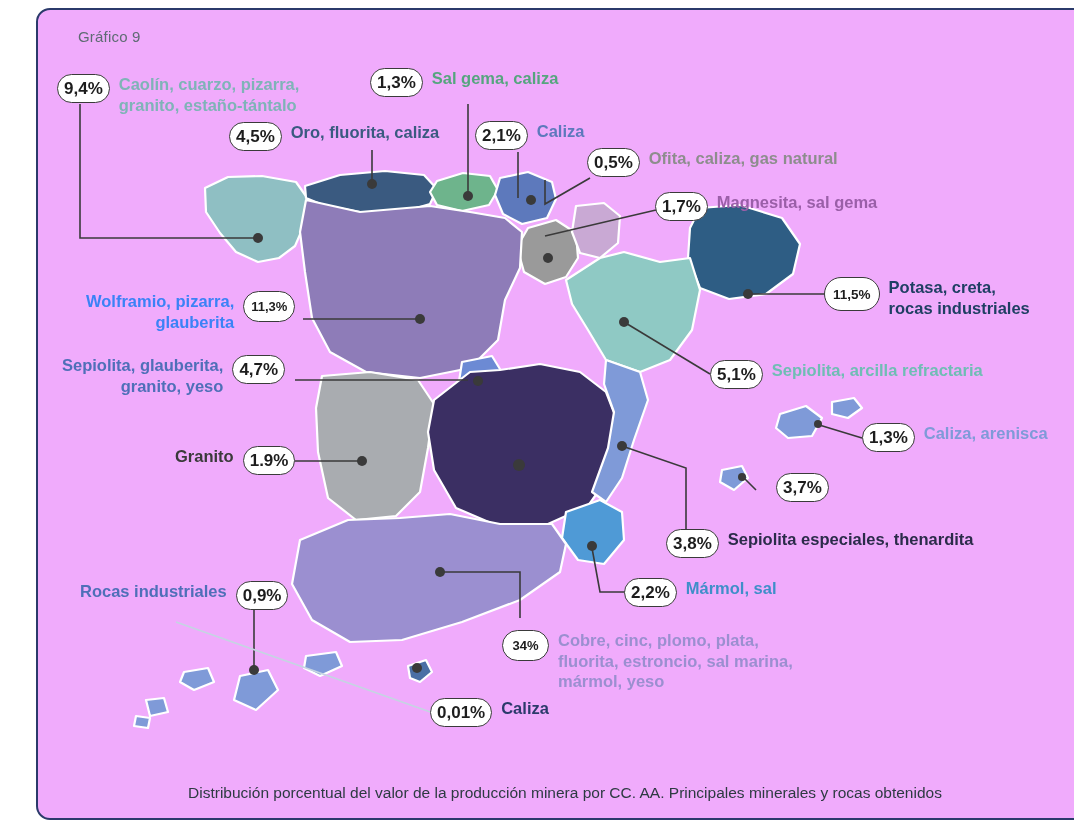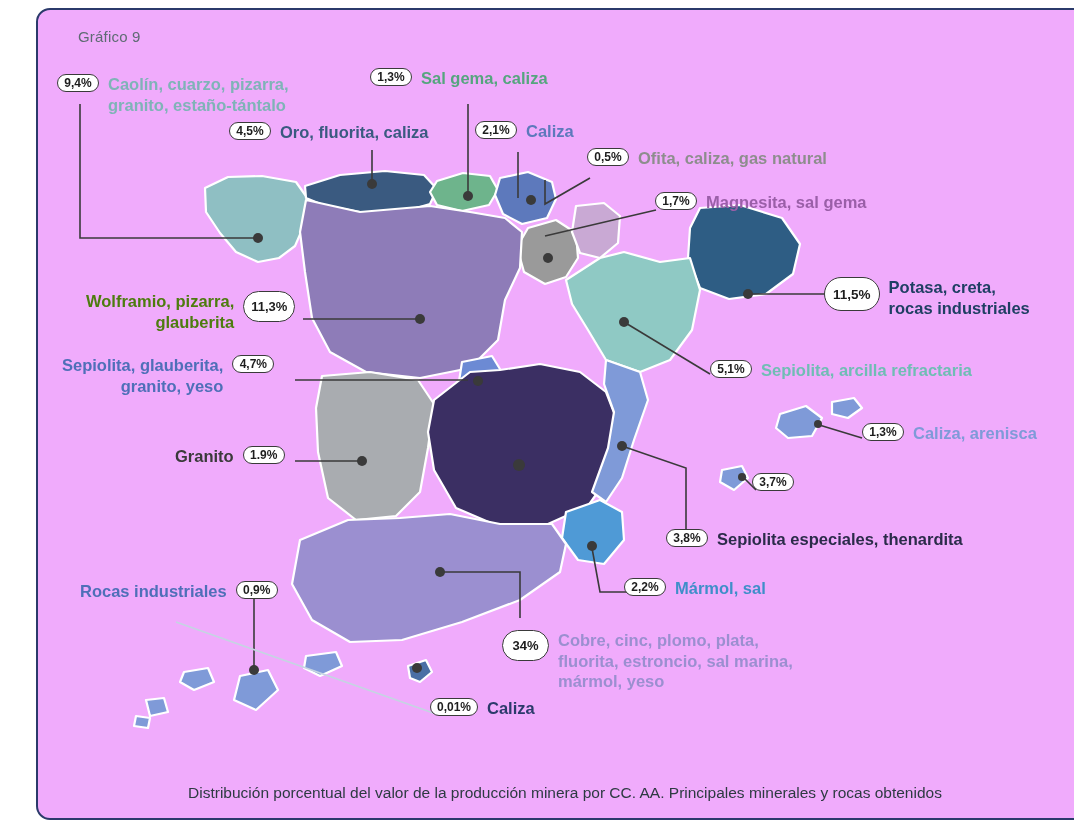--- a/index.html
+++ b/index.html
@@ -59,21 +59,21 @@
     display: inline-flex;
     align-items: center;
     justify-content: center;
     background: #ffffff;
     border: 1.6px solid #3a3a3a;
     border-radius: 999px;
     font-weight: bold;
     color: #1d1d1d;
     box-sizing: border-box;
   }
-  .bubble.sm { min-width: 42px; height: 18px; font-size: 12px; padding: 0 6px; }
+  .bubble.sm { min-width: 42px; height: 29px; font-size: 17px; padding: 0 6px; }
   .bubble.md { min-width: 47px; height: 31px; font-size: 13px; padding: 0 7px; }
   .bubble.lg { min-width: 52px; height: 34px; font-size: 13.5px; padding: 0 8px; }
   .lbl {
     font-size: 16.5px;
     font-weight: bold;
     line-height: 1.25;
     white-space: pre-line;
   }
   .lbl.left { text-align: right; }
   .gap-r { margin-left: 9px; }
@@ -202,21 +202,21 @@
     <span class="lbl gap-r" style="color:#9a5fa8;">Magnesita, sal gema</span>
   </div>
 
   <div class="callout" style="left:824px; top:277px;">
     <span class="bubble lg">11,5%</span>
     <span class="lbl gap-r" style="color:#1f3f63;">Potasa,  creta,
 rocas industriales</span>
   </div>
 
   <div class="callout" style="left:86px; top:291px;">
-    <span class="lbl left gap-l" style="color:#4d7c0f;">Wolframio, pizarra,
+    <span class="lbl left gap-l" style="color:#3b82f6;">Wolframio, pizarra,
 glauberita</span>
     <span class="bubble md">11,3%</span>
   </div>
 
   <div class="callout" style="left:62px; top:355px;">
     <span class="lbl left gap-l" style="color:#4f6fb8;">Sepiolita, glauberita,
 granito, yeso</span>
     <span class="bubble sm">4,7%</span>
   </div>
 
@@ -228,21 +228,21 @@
   <div class="callout" style="left:175px; top:446px;">
     <span class="lbl left gap-l" style="color:#3a3a3a;">Granito</span>
     <span class="bubble sm">1.9%</span>
   </div>
 
   <div class="callout" style="left:862px; top:423px;">
     <span class="bubble sm">1,3%</span>
     <span class="lbl gap-r" style="color:#7f9ad8;">Caliza, arenisca</span>
   </div>
 
-  <div class="callout" style="left:752px; top:473px;align-items:flex-end;">
+  <div class="callout" style="left:776px; top:473px;align-items:flex-end;">
     <span class="bubble sm">3,7%</span>
   </div>
 
   <div class="callout" style="left:666px; top:529px;">
     <span class="bubble sm">3,8%</span>
     <span class="lbl gap-r" style="color:#2b2b4a;">Sepiolita  especiales, thenardita</span>
   </div>
 
   <div class="callout" style="left:624px; top:578px;">
     <span class="bubble sm">2,2%</span>

